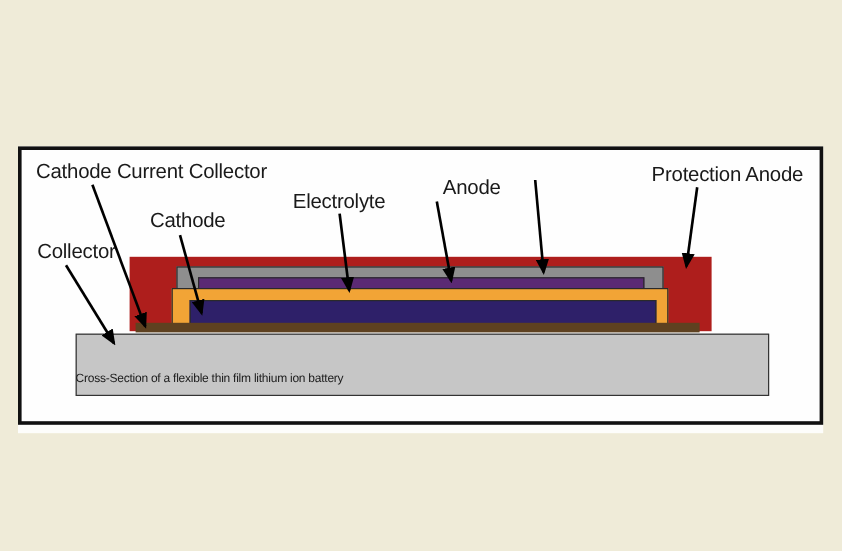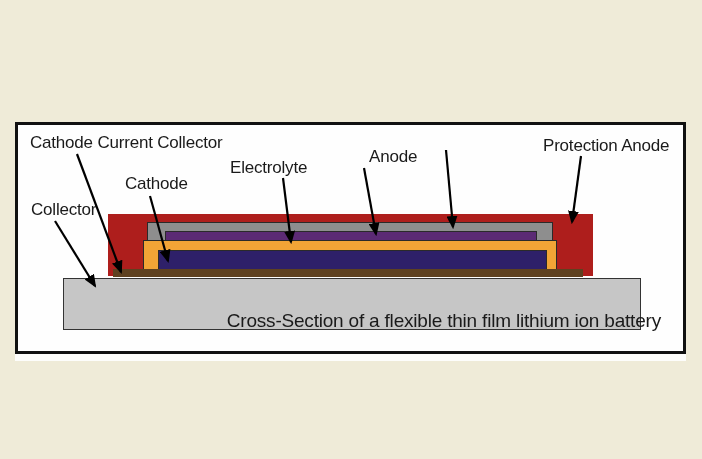--- a/index.html
+++ b/index.html
@@ -28,27 +28,27 @@
   .l-electrolyte{left:125px;top:115px;width:414px;height:32px;}
   .l-cathode{left:140px;top:125px;width:389px;height:21px;}
   .l-cathode-cc{left:95px;top:144px;width:470px;height:8px;}
   .lbl{
     position:absolute;font-size:17px;line-height:14px;color:#1a1a1a;
     white-space:nowrap;letter-spacing:-0.2px;
   }
   .lbl-cathode-cc{left:12px;top:11px;}
   .lbl-cathode{left:107px;top:52px;}
   .lbl-substrate{left:13px;top:78px;}
-  .lbl-electrolyte{left:212px;top:36px;}
+  .lbl-electrolyte{left:226px;top:36px;}
   .lbl-anode{left:321px;top:25px;margin-left:30px;}
   .lbl-anode-cc{left:355px;top:9px;}
   .lbl-protection{left:525px;top:14px;}
   .caption{
-    position:absolute;left:45px;top:185px;width:578px;text-align:right;
-    font-size:19px;color:#1a1a1a;letter-spacing:-0.2px;padding-left:20px;
+    position:absolute;left:45px;top:185px;width:578px;text-align:left;
+    font-size:10px;color:#1a1a1a;letter-spacing:-0.2px;
   }
   .arrows{position:absolute;left:0;top:0;width:665px;height:226px;pointer-events:none;}
   .arrows line{stroke:#000;stroke-width:2.2;}
 </style>
 </head>
 <body>
 
 <div class="page">
   <div class="figure-backing"></div>
 

